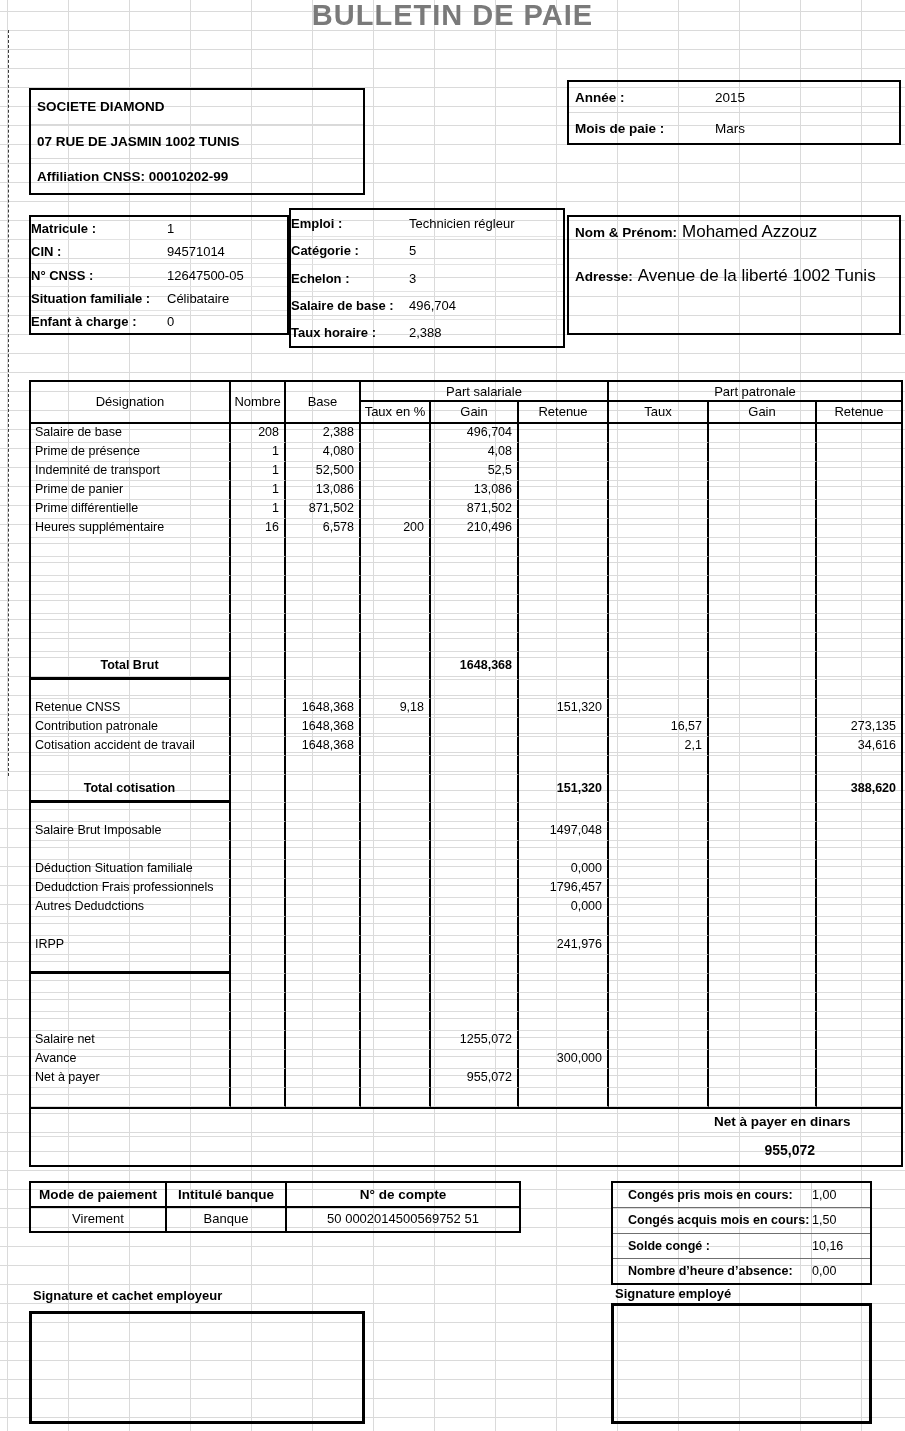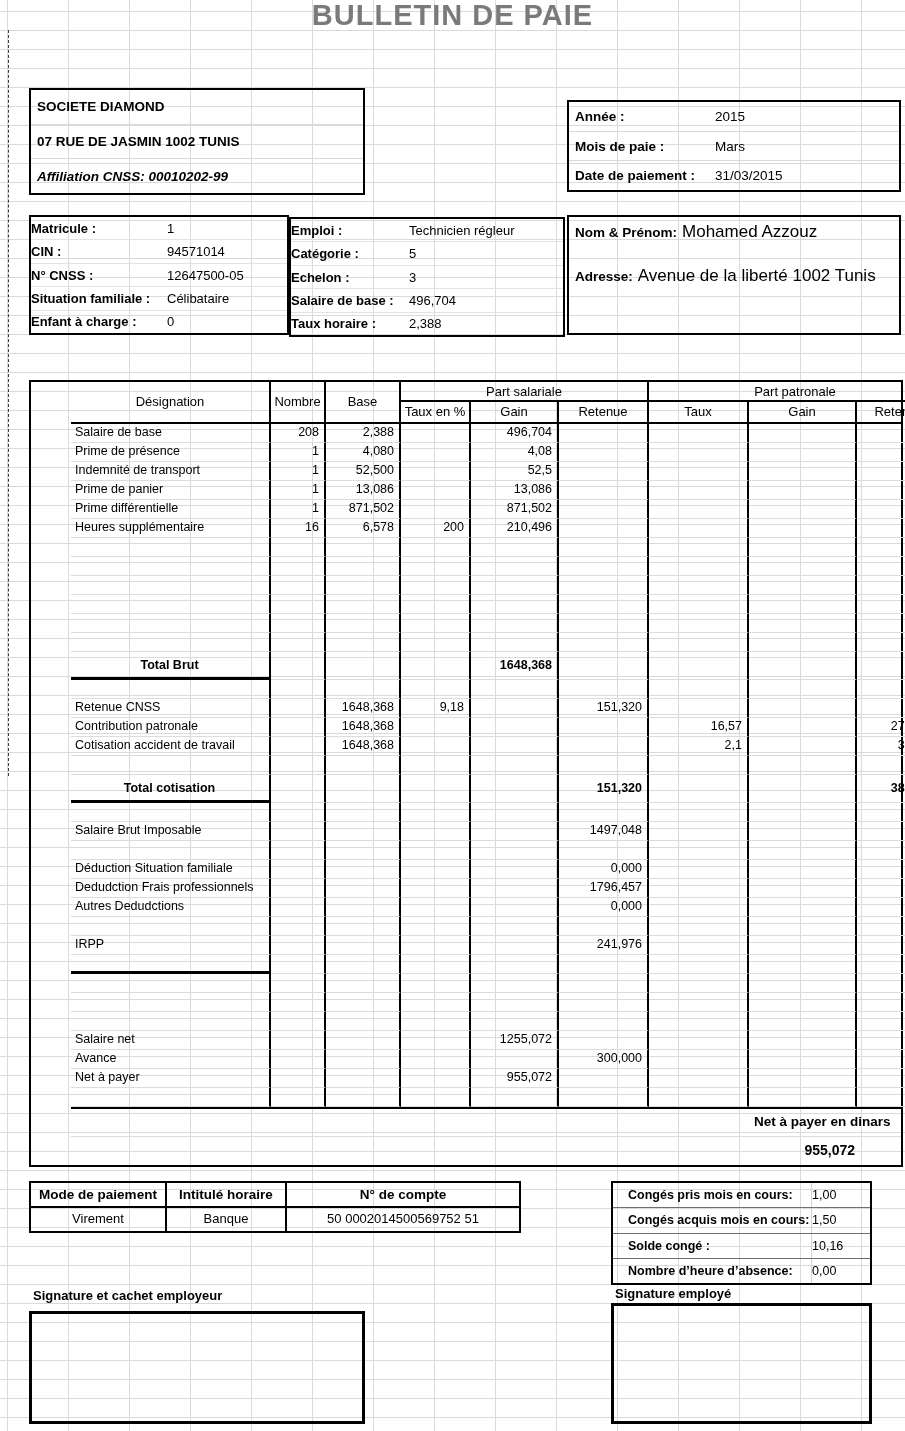--- a/index.html
+++ b/index.html
@@ -15,42 +15,42 @@
   
   .print-edge{position:absolute;left:8px;top:30px;height:746px;width:0;border-left:1px dashed #3a3a3a;}
   
   .title{position:absolute;left:0;top:-2px;width:100%;height:34px;line-height:34px;text-align:center;
          font-size:29px;font-weight:700;letter-spacing:1px;color:#7a7a7a;white-space:nowrap;}
   
   .box{position:absolute;border:2px solid #000;box-sizing:border-box;display:flex;flex-direction:column;}
   
   .employer{left:29px;top:88px;width:336px;height:107px;}
   .erow{flex:1;display:flex;align-items:center;padding-left:6px;font-weight:700;font-size:13.5px;border-bottom:1px solid #d9d9d9;white-space:nowrap;}
-  .erow:last-child{border-bottom:none;font-style:italic;}
-  
-  .period{left:567px;top:100px;width:334px;height:92px;}
+  .erow:last-child{border-bottom:none;}
+  
+  .period{left:567px;top:80px;width:334px;height:65px;}
   .prow{flex:1;position:relative;display:flex;align-items:center;border-bottom:1px solid #d9d9d9;}
   .prow:last-child{border-bottom:none;}
   .plbl{font-weight:700;font-size:13.5px;padding-left:6px;white-space:nowrap;}
   .pval{position:absolute;left:146px;font-size:13.5px;white-space:nowrap;}
   
   .empleft{left:29px;top:215px;width:260px;height:120px;}
-  .empmid{left:289px;top:217px;width:276px;height:120px;}
+  .empmid{left:289px;top:208px;width:276px;height:140px;}
   .irow{flex:1;position:relative;display:flex;align-items:center;border-bottom:1px solid #e3e3e3;}
   .irow:last-child{border-bottom:none;}
   .ilbl{font-weight:700;font-size:13px;white-space:nowrap;}
   .empleft .ival{position:absolute;left:136px;font-size:13px;white-space:nowrap;}
   .empmid .ival{position:absolute;left:118px;font-size:13px;white-space:nowrap;text-align:center;}
   .empright{left:567px;top:215px;width:334px;height:120px;display:block;}
   .nline{position:absolute;left:6px;top:5px;white-space:nowrap;}
   .aline{position:absolute;left:6px;top:49px;white-space:nowrap;}
   .nline .k,.aline .k{font-weight:700;font-size:13.5px;}
   .nline .v,.aline .v{font-size:17px;margin-left:5px;}
   
-  .paytable{position:absolute;left:29px;top:380px;width:874px;border:2px solid #000;box-sizing:border-box;background:transparent;padding-left:40px;}
+  .paytable{position:absolute;left:29px;top:380px;width:874px;border:2px solid #000;box-sizing:border-box;background:transparent;}
   .thead{display:grid;grid-template-columns:200px 55px 75px 70px 88px 90px 100px 108px 84px;grid-template-rows:20px 20px;border-bottom:2px solid #000;}
   .hc{border-right:2px solid #000;box-sizing:border-box;text-align:center;font-size:13px;white-space:nowrap;overflow:hidden;}
   .hc.des{grid-column:1;grid-row:1/3;line-height:40px;}
   .hc.nom{grid-column:2;grid-row:1/3;line-height:40px;}
   .hc.bas{grid-column:3;grid-row:1/3;line-height:40px;}
   .hc.psal{grid-column:4/7;grid-row:1;line-height:19px;border-bottom:2px solid #000;}
   .hc.ppat{grid-column:7/10;grid-row:1;line-height:19px;border-bottom:2px solid #000;border-right:none;}
   .hc.s0{grid-column:4;grid-row:2;line-height:19px;}
   .hc.s1{grid-column:5;grid-row:2;line-height:19px;}
   .hc.s2{grid-column:6;grid-row:2;line-height:19px;}
@@ -104,24 +104,20 @@
 
   <div class="box period">
     <div class="prow">
       <span class="plbl">Année :</span>
       <span class="pval">2015</span>
     </div>
     <div class="prow">
       <span class="plbl">Mois de paie :</span>
       <span class="pval">Mars</span>
     </div>
-    <div class="prow">
-      <span class="plbl">Date de paiement :</span>
-      <span class="pval">31/03/2015</span>
-    </div>
   </div>
 
   <div class="box empleft">
     <div class="irow">
       <span class="ilbl">Matricule :</span>
       <span class="ival">1</span>
     </div>
     <div class="irow">
       <span class="ilbl">CIN :</span>
       <span class="ival">94571014</span>
@@ -576,21 +572,21 @@
     <div class="net-label-row">
       <span>Net à payer en dinars</span>
     </div>
     <div class="net-value-row">
       <span>955,072</span>
     </div>
   </div>
 
   <div class="pay">
     <div class="pc h">Mode de paiement</div>
-    <div class="pc h">Intitulé horaire</div>
+    <div class="pc h">Intitulé banque</div>
     <div class="pc h last">N° de compte</div>
     <div class="pc d">Virement</div>
     <div class="pc d">Banque</div>
     <div class="pc d last">50 0002014500569752 51</div>
   </div>
 
   <div class="box leave">
     <div class="lrow">
       <span class="llbl">Congés pris mois en cours:</span>
       <span class="lval">1,00</span>

